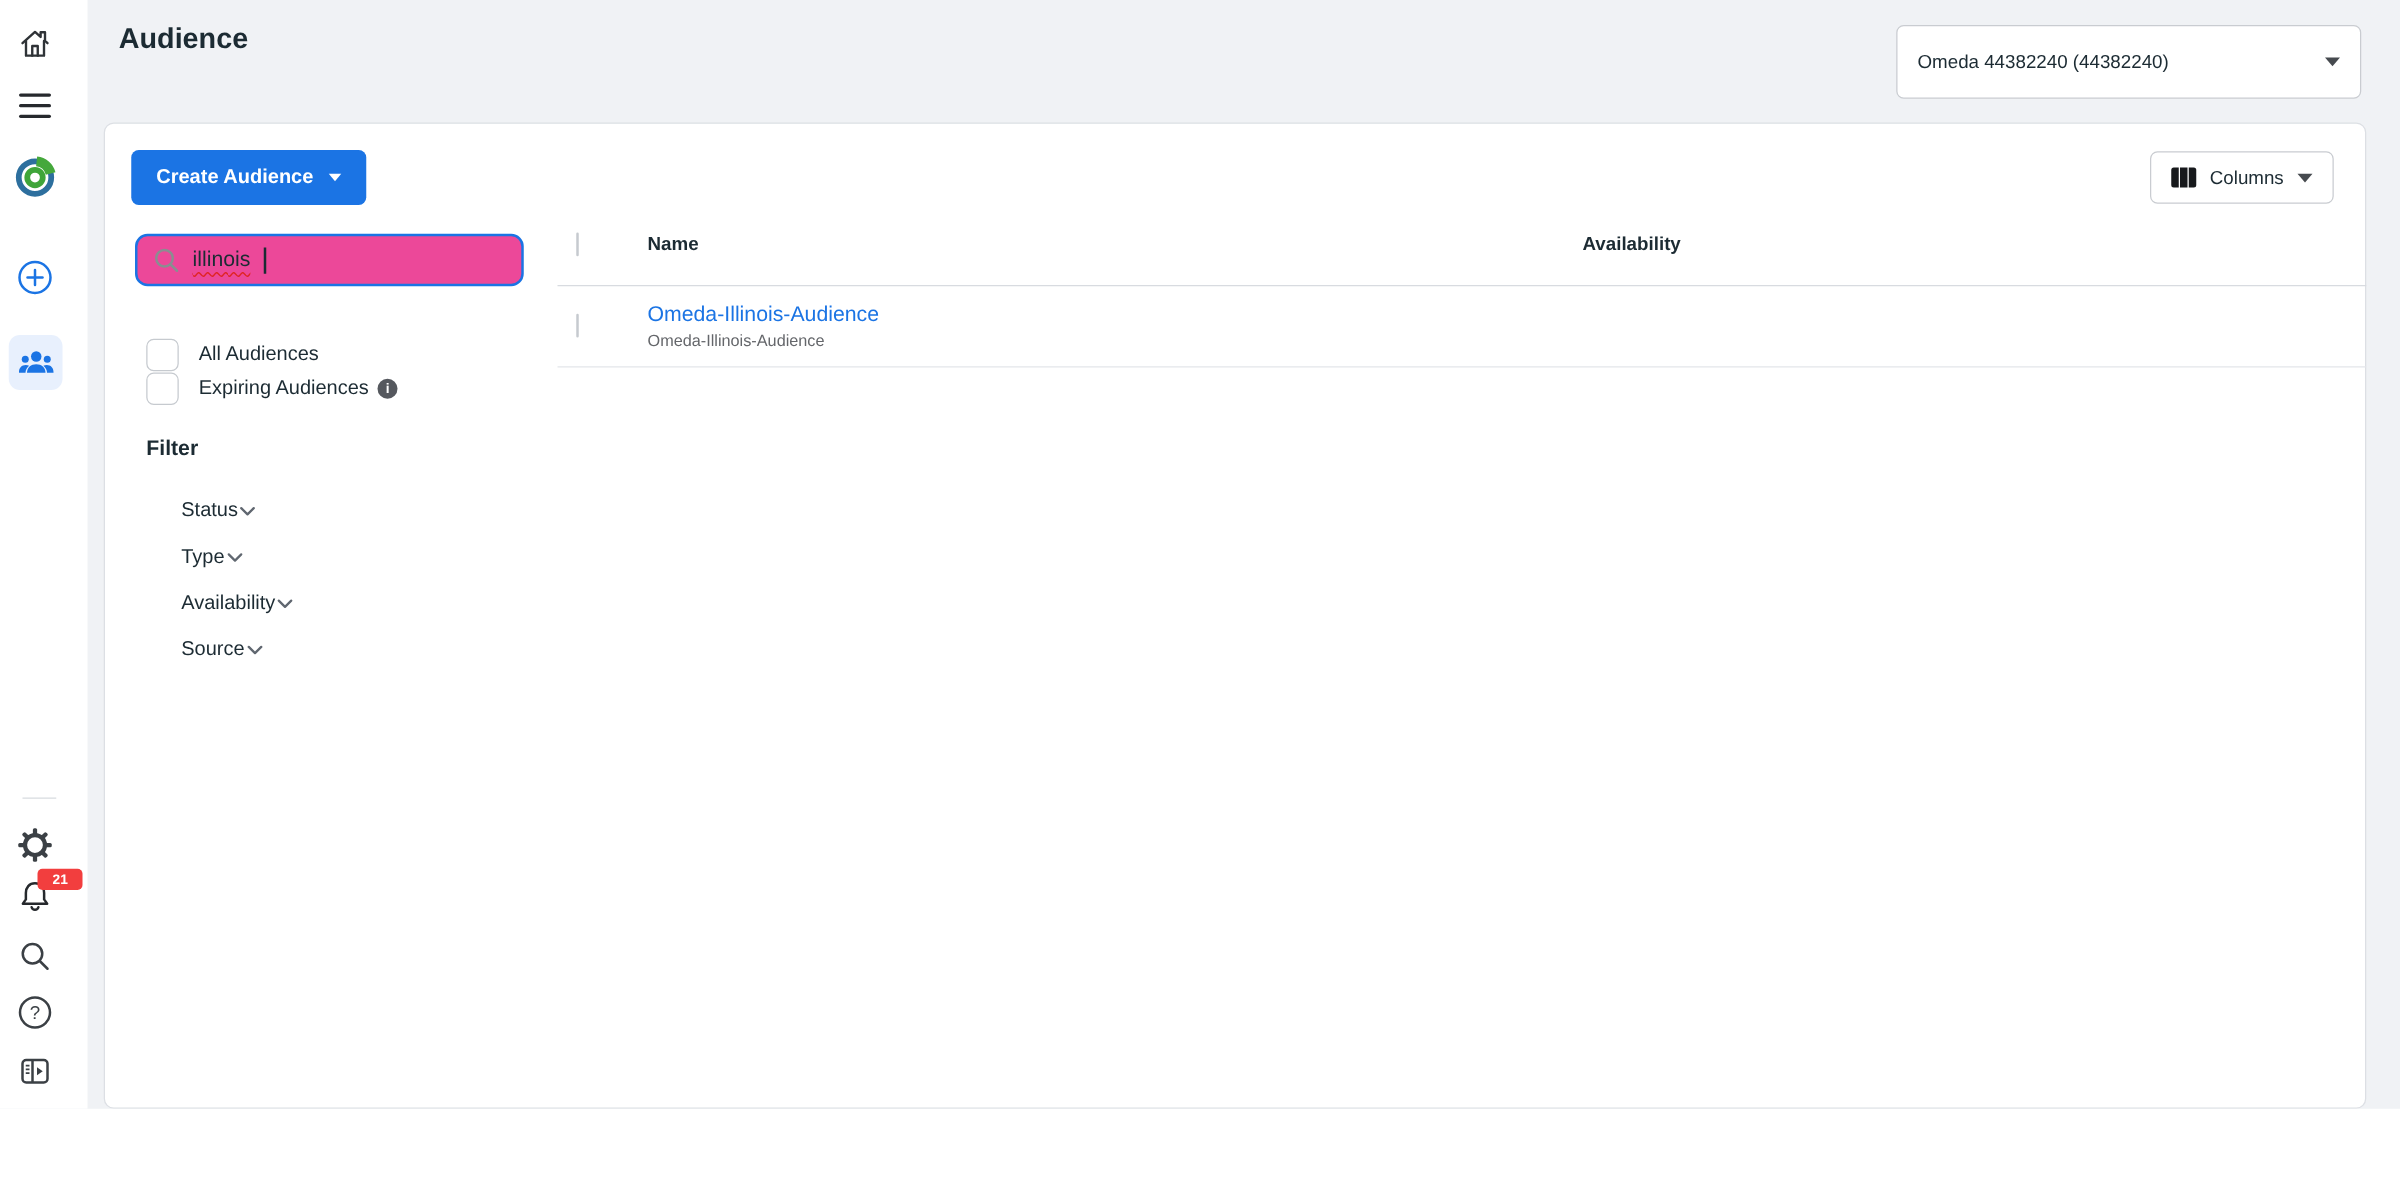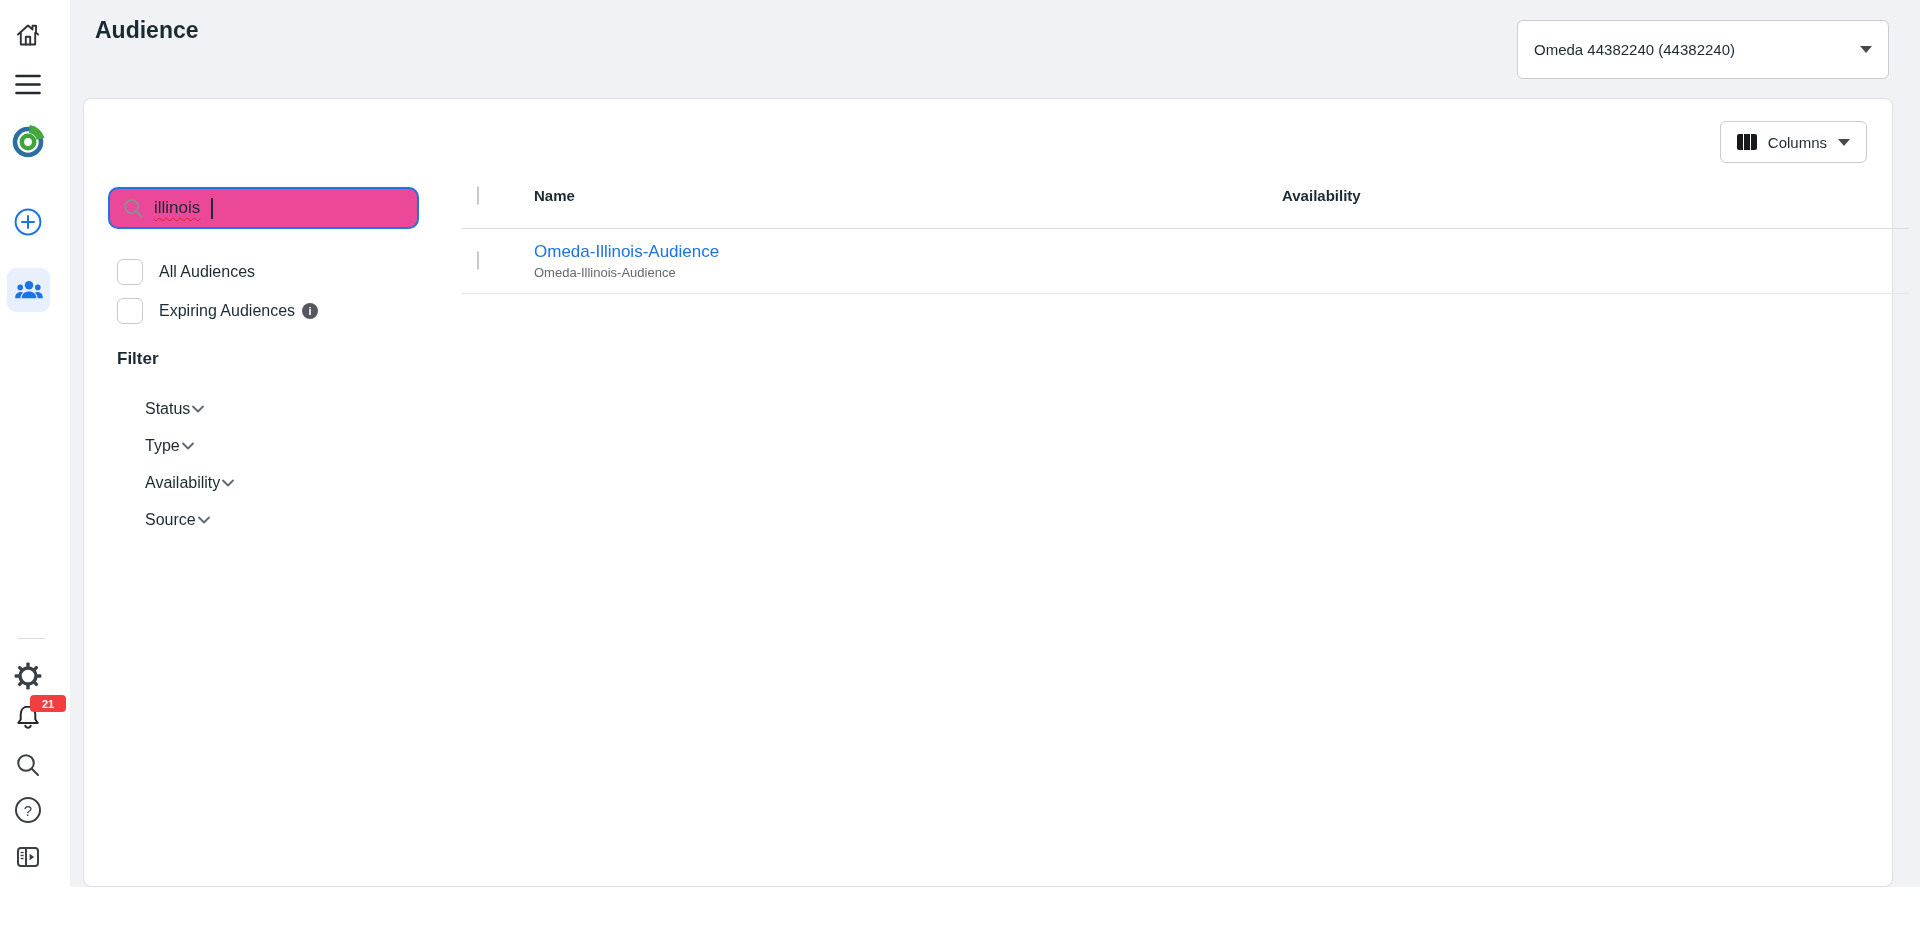--- a/index.html
+++ b/index.html
@@ -54,21 +54,21 @@
   .checkbox { width:26px; height:26px; border:1.5px solid #c6cacf; border-radius:6px; background:#fff; cursor:pointer; flex:none; }
   .checkbox.sm { width:24px; height:24px; }
   .chk-label { font-size:16px; color:var(--text); display:flex; align-items:center; gap:7px; }
 
   .filter-heading { position:absolute; left:33px; top:250px; font-size:17px; font-weight:bold; color:var(--text); }
   .filter-list { position:absolute; left:33px; top:291px; width:293px; }
   .filter-row { height:37px; display:flex; align-items:center; cursor:pointer;margin-left:28px; }
   .filter-row span { font-size:16px; color:var(--text); }
 
   
-  .table { position:absolute; left:378px; top:64px; width:1447px; }
+  .table { position:absolute; left:362px; top:64px; width:1447px; }
   .t-head { height:66px; display:grid; grid-template-columns:72px 748px auto; align-items:center;
             border-bottom:1px solid #d8dbe0; }
   .t-row  { height:65px; display:grid; grid-template-columns:72px 748px auto; align-items:center;
             border-bottom:1px solid #e4e6ea; }
   .t-chk { padding-left:15px; }
   .t-h { font-size:15px; font-weight:bold; color:var(--text); }
   .name-cell a { font-size:17px; color:var(--accent); text-decoration:none; cursor:pointer; }
   .name-sub { font-size:13px; color:var(--text2); margin-top:3px; }
   .avail-line { display:flex; align-items:center; gap:8px; }
   .dot { width:12px; height:12px; border-radius:50%; background:var(--green); flex:none; }
@@ -205,41 +205,45 @@
 
   <h1 class="page-title">Audience</h1>
 
   <div class="account-select">
     <span>Omeda 44382240 (44382240)</span>
     <span class="caret caret-down"></span>
   </div>
 
   <section class="card">
 
+    <button class="create-btn">
+      <span>Create Audience</span>
+      <span class="caret-down white"></span>
+    </button>
 
     <button class="columns-btn">
       <span class="cols-icon">
           <i></i>
           <i></i>
           <i></i>
         </span>
       <span>Columns</span>
       <span class="caret-down"></span>
     </button>
 
     <div class="search-box">
       <svg width="22" height="22" viewBox="0 0 22 22" fill="none" stroke="#8a8d91" stroke-width="2" stroke-linecap="round">
         <circle cx="9.6" cy="9.6" r="6.6"></circle>
         <line x1="14.6" y1="14.6" x2="19.6" y2="19.6"></line>
       </svg>
       <span class="search-text">illinois</span>
       <span class="text-caret"></span>
     </div>
 
-    <div class="chk-row" style="top:160px;">
+    <div class="chk-row" style="top:172px;">
       <span class="checkbox"></span>
       <span class="chk-label">All Audiences</span>
     </div>
 
     <div class="chk-row" style="top:199px;">
       <span class="checkbox"></span>
       <span class="chk-label">
         <span>Expiring Audiences</span>
         <span class="info-dot">i</span>
       </span>

